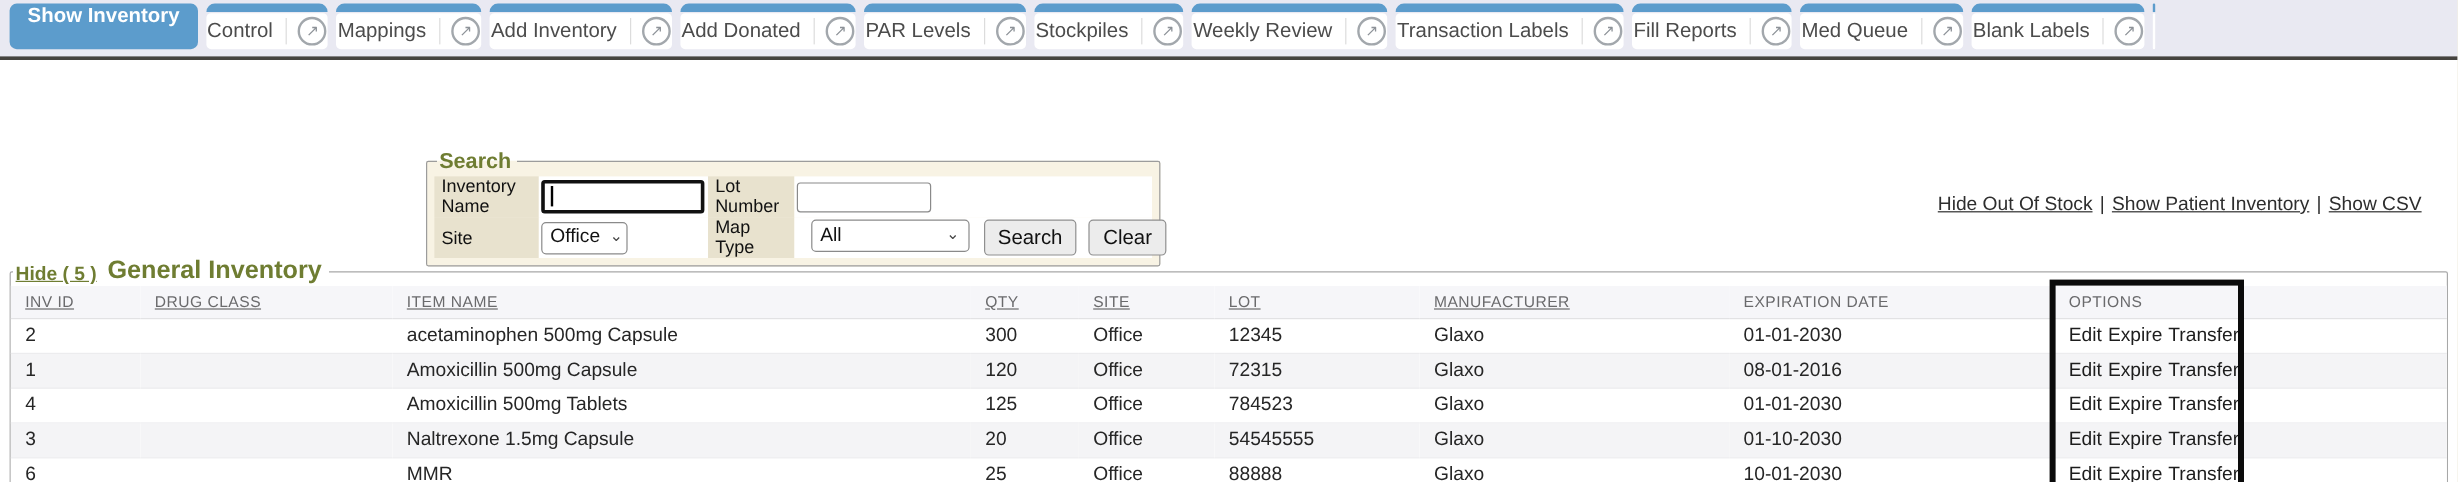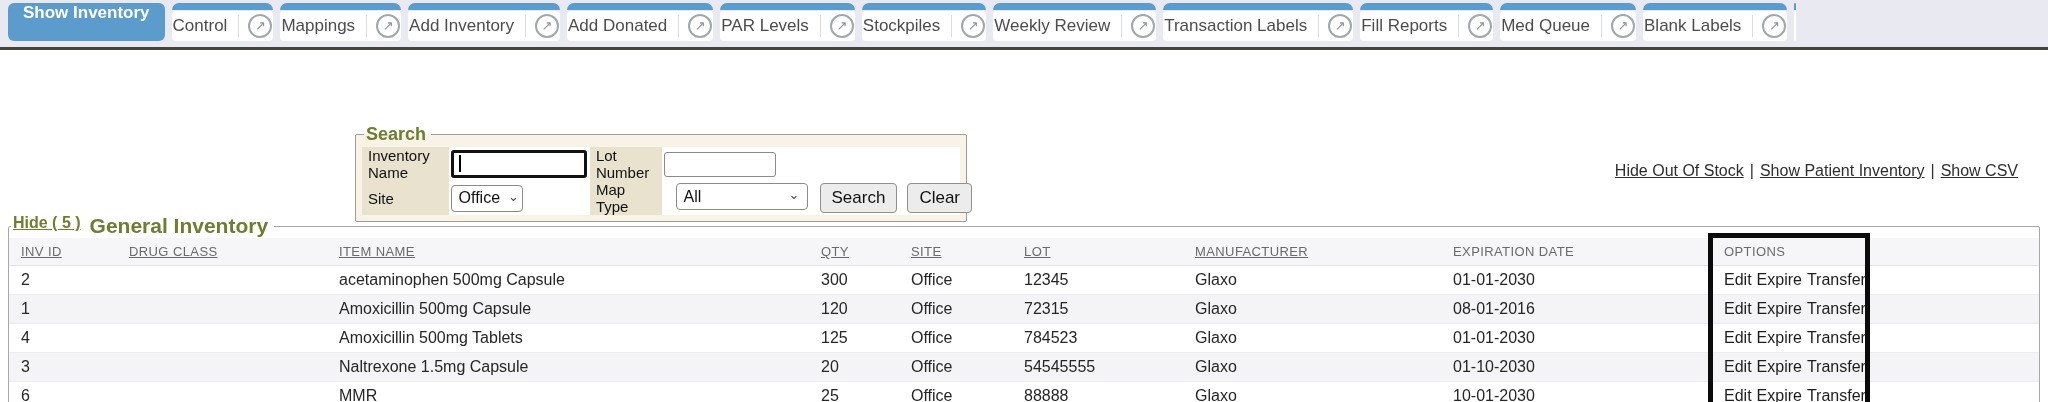--- a/index.html
+++ b/index.html
@@ -66,21 +66,21 @@
   }
   
   .qlinks{position:absolute;top:112px;right:30px;font-size:16px;color:#2e2e2e;white-space:nowrap;}
   .qlinks a{color:#2e2e2e;text-decoration:underline;cursor:pointer;}
   .qlinks .sep{padding:0 6px;text-decoration:none;}
   
   fieldset.invfs{
     position:absolute;left:8px;top:164px;width:2032px;box-sizing:border-box;
     border:1px solid #a8a8a8;border-radius:2px;padding:0;margin:0;background:transparent;
   }
-  legend.invleg{margin-left:2px;padding:0 6px 0 2px;display:flex;align-items:flex-start;}
+  legend.invleg{margin-left:2px;padding:0 6px 0 2px;display:flex;align-items:flex-end;}
   a.hidelink{color:#6f7d32;font-weight:bold;font-size:16px;text-decoration:underline;cursor:pointer;}
   .invtitle{color:#6f7d32;font-weight:bold;font-size:21px;margin-left:9px;}
   table.inv{border-collapse:collapse;width:100%;background:#fff;table-layout:fixed;}
   table.inv th{
     height:27px;background:#f6f6f9;text-align:left;font-weight:normal;
     font-size:13px;letter-spacing:.4px;color:#6a6a6c;padding:0 0 0 12px;
     border-bottom:1px solid #e2e2e4;white-space:nowrap;overflow:hidden;
   }
   table.inv th.sortable{text-decoration:underline;cursor:pointer;}
   table.inv td{

